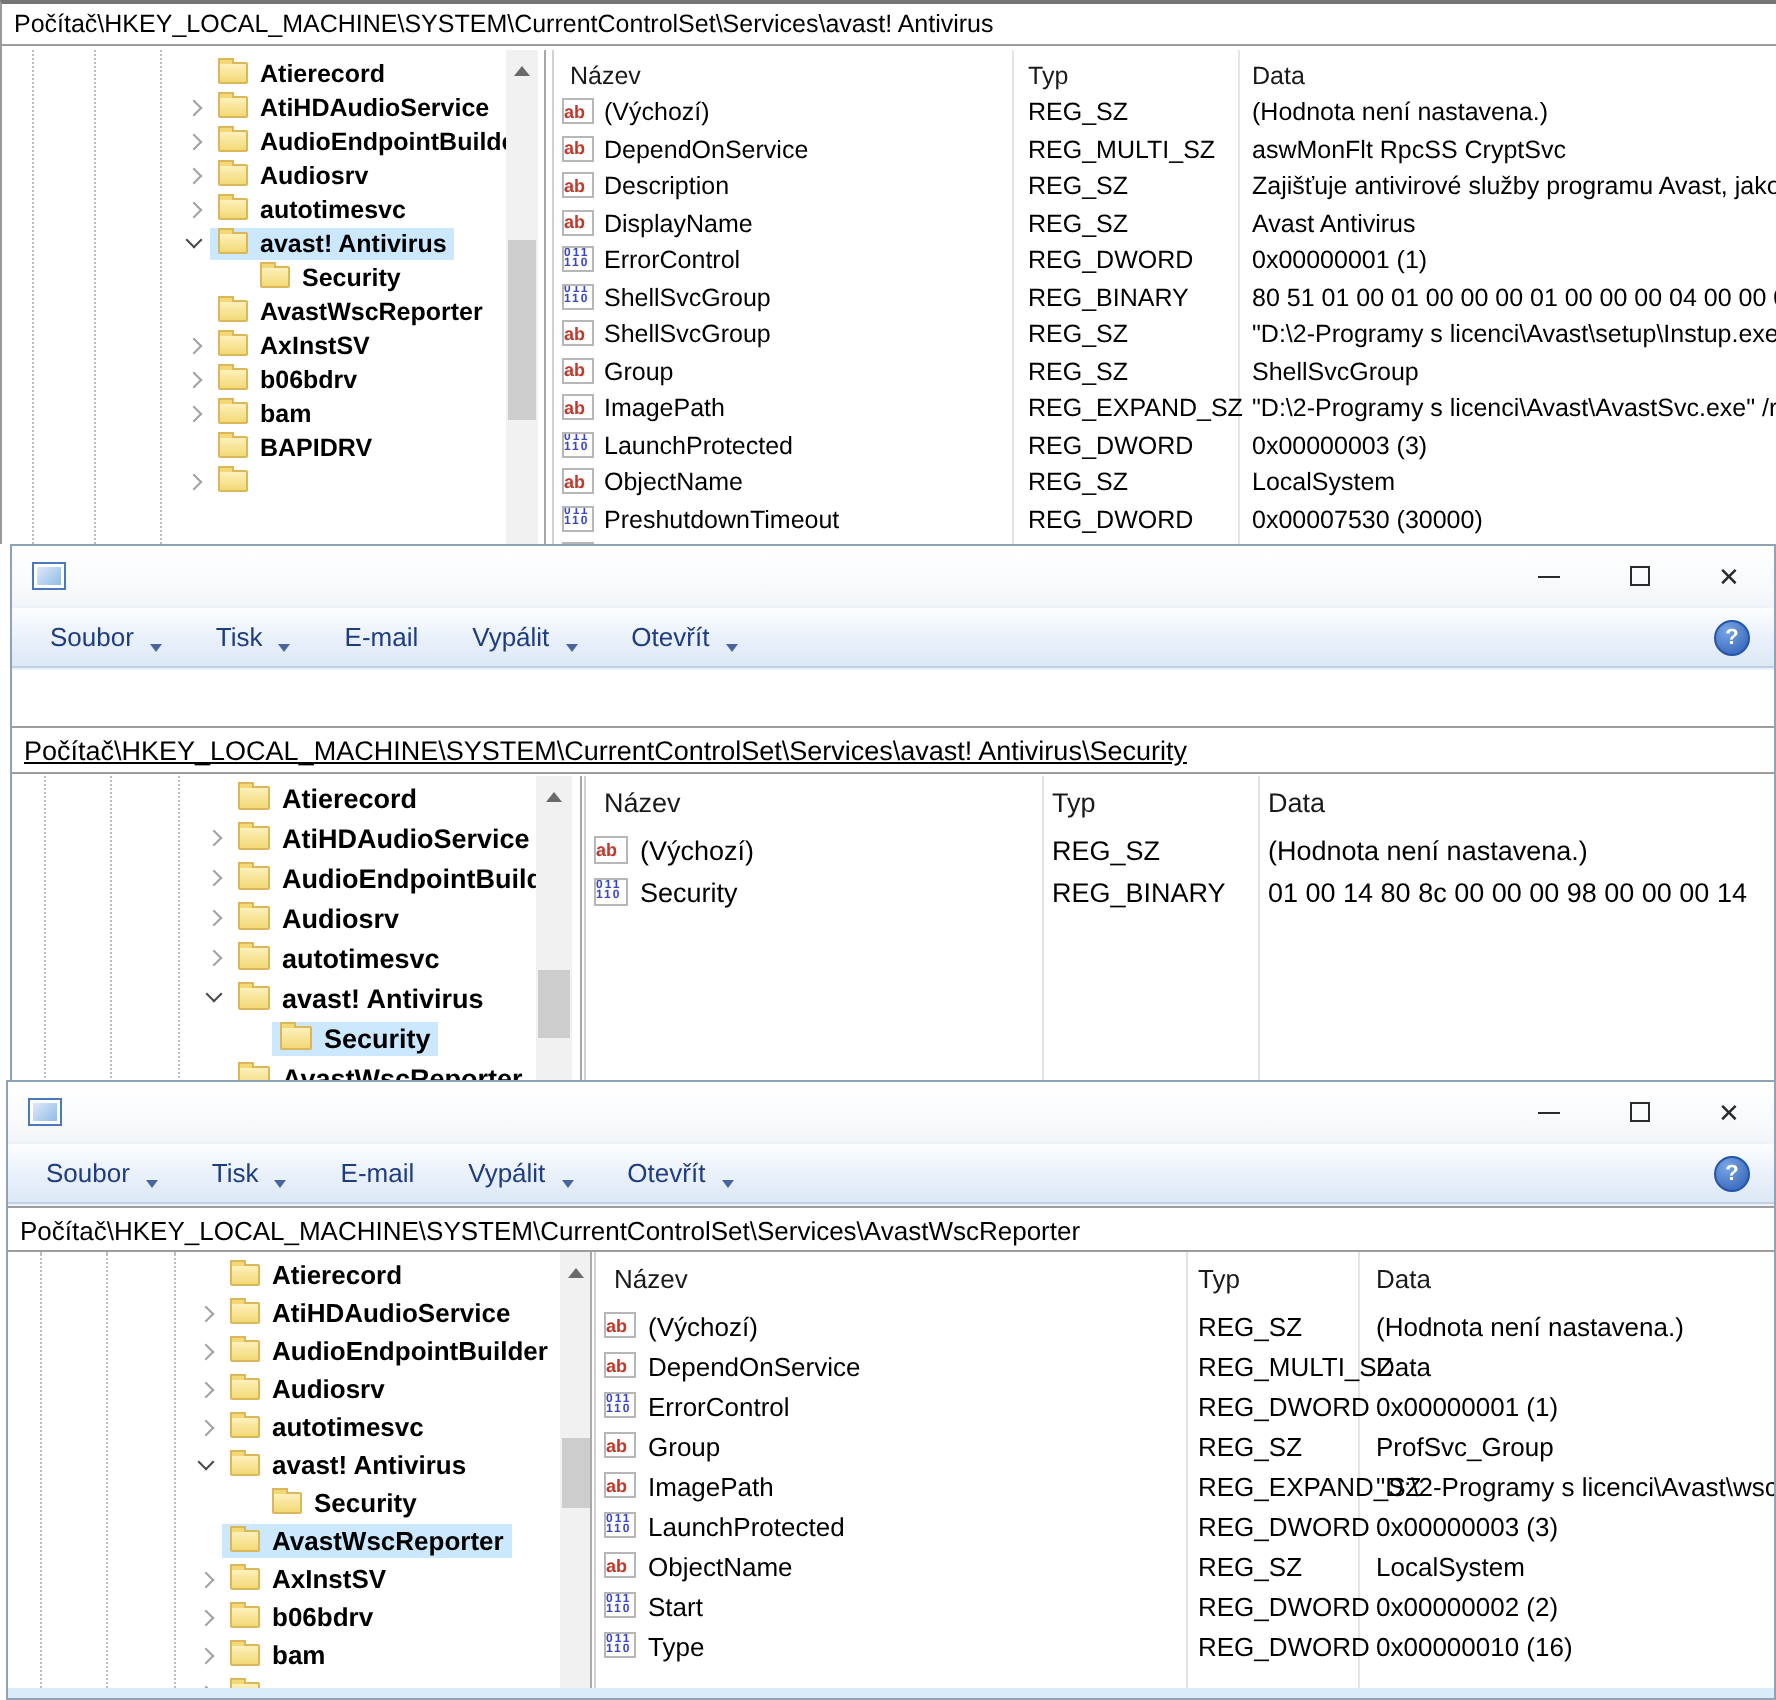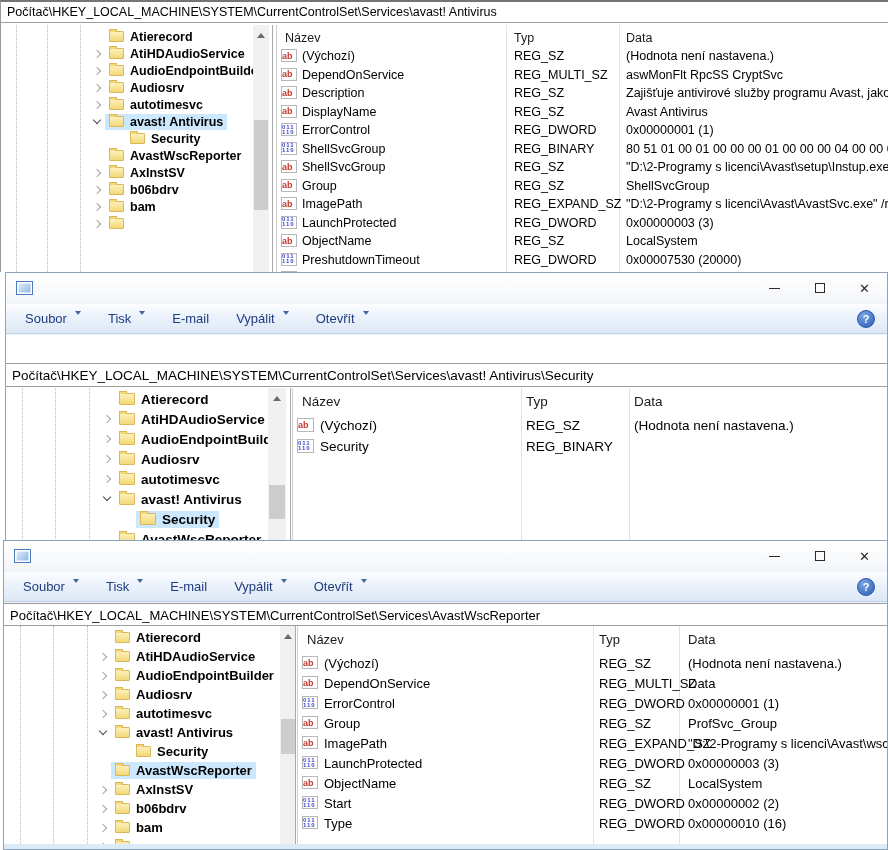--- a/index.html
+++ b/index.html
@@ -80,33 +80,33 @@
   .title-text { position:absolute; left:35px; top:7px; font-size:13px; color:#5a5a5a; white-space:nowrap; }
   .controls { position:absolute; right:0; top:0; height:100%; display:flex; }
   .ctl { width:45px; height:100%; display:flex; align-items:center; justify-content:center; }
   .glyph-min { width:11px; height:1px; background:#2b2b2b; }
   .glyph-max { width:10px; height:10px; border:1px solid #2b2b2b; }
   .glyph-close { font-size:13px; color:#2b2b2b; line-height:1; }
   .menubar { height:31px; position:relative; display:flex; align-items:center; padding-left:19px;
       background:linear-gradient(#fcfdff,#e8f0fa 55%,#dde8f6);
       border-top:1px solid #eef3f9; border-bottom:1px solid #c2d2e3; }
   .menus { display:flex; align-items:center; }
-  .menu-item { display:flex; align-items:flex-start; margin-right:27px; color:#1e3c7e; font-size:13px; }
+  .menu-item { display:flex; align-items:flex-end; margin-right:27px; color:#1e3c7e; font-size:13px; }
   .marrow { margin-left:8px; border-left:3.5px solid transparent; border-right:3.5px solid transparent;
       border-top:4px solid #49659e; }
   .help-btn { position:absolute; right:12px; top:6px; width:18px; height:18px; border-radius:50%;
       background:radial-gradient(circle at 35% 28%,#7aa6e4,#2b5cb4); border:1px solid #2456a8;
       color:#fff; font-weight:bold; font-size:11px; display:flex; align-items:center; justify-content:center; }
   .photo-content { position:absolute; left:0; right:0; bottom:0; top:62px; background:#dcebf8; }
   .regimg { position:absolute; left:0; right:0; top:0; background:#fff; overflow:hidden; }
 
   
   #win2 .regimg { bottom:0; }
   .blankstrip { height:28px; background:#fff; }
-  #reg2 { position:relative; }
+  #reg2 { position:relative;text-decoration:underline; }
   #reg2 .addr { height:24px; font-size:13.5px; border-top:1px solid #9d9d9d; padding-top:4px; }
   #reg2wrap { position:absolute; left:0; right:0; top:53px; bottom:0; }
   #reg2wrap .tree { width:262px; font-size:13.5px; }
   #reg2wrap .g1{left:16px} #reg2wrap .g2{left:49px} #reg2wrap .g3{left:83px}
   #reg2wrap .trows { margin-top:1px; }
   #reg2wrap .trow { height:20px; padding-left:95px; }
   #reg2wrap .trow.child { padding-left:116px; }
   #reg2wrap .folder { width:16px; height:12px; }
   #reg2wrap .vscroll { left:262px; width:18px; }
   #reg2wrap .sbthumb { top:97px; height:34px; }
@@ -235,20 +235,27 @@
           </div>
 
           <div class="trow exp-right">
             <span class="exp"></span>
             <span class="hl">
               <span class="folder"></span>
               <span class="tlabel">bam</span>
             </span>
           </div>
 
+          <div class="trow">
+            <span class="exp"></span>
+            <span class="hl">
+              <span class="folder"></span>
+              <span class="tlabel">BAPIDRV</span>
+            </span>
+          </div>
 
 
 
           <div class="trow exp-right">
             <span class="exp"></span>
             <span class="hl">
               <span class="folder"></span>
               <span class="tlabel"></span>
             </span>
           </div>
@@ -371,21 +378,21 @@
             <span class="vdata">LocalSystem</span>
           </div>
 
           <div class="vrow bin">
             <span class="vicon">
               <i>011
 110</i>
             </span>
             <span class="vname">PreshutdownTimeout</span>
             <span class="vtype">REG_DWORD</span>
-            <span class="vdata">0x00007530 (20000)</span>
+            <span class="vdata">0x00007530 (30000)</span>
           </div>
 
           <div class="vrow bin">
             <span class="vicon"></span>
             <span class="vname">Start</span>
             <span class="vtype">REG_DWORD</span>
             <span class="vdata">0x00000002 (2)</span>
           </div>
         </div>
     </div>
@@ -543,20 +550,21 @@
                 <span class="vdata">(Hodnota není nastavena.)</span>
               </div>
 
               <div class="vrow bin">
                 <span class="vicon">
                   <i>011
 110</i>
                 </span>
                 <span class="vname">Security</span>
                 <span class="vtype">REG_BINARY</span>
+                <span class="vdata">01 00 14 80 8c 00 00 00 98 00 00 00 14</span>
               </div>
             </div>
         </div>
       </div>
     </div>
   </div>
 </div>
 
 <div class="viewer" id="win3">
   <div class="titlebar">

